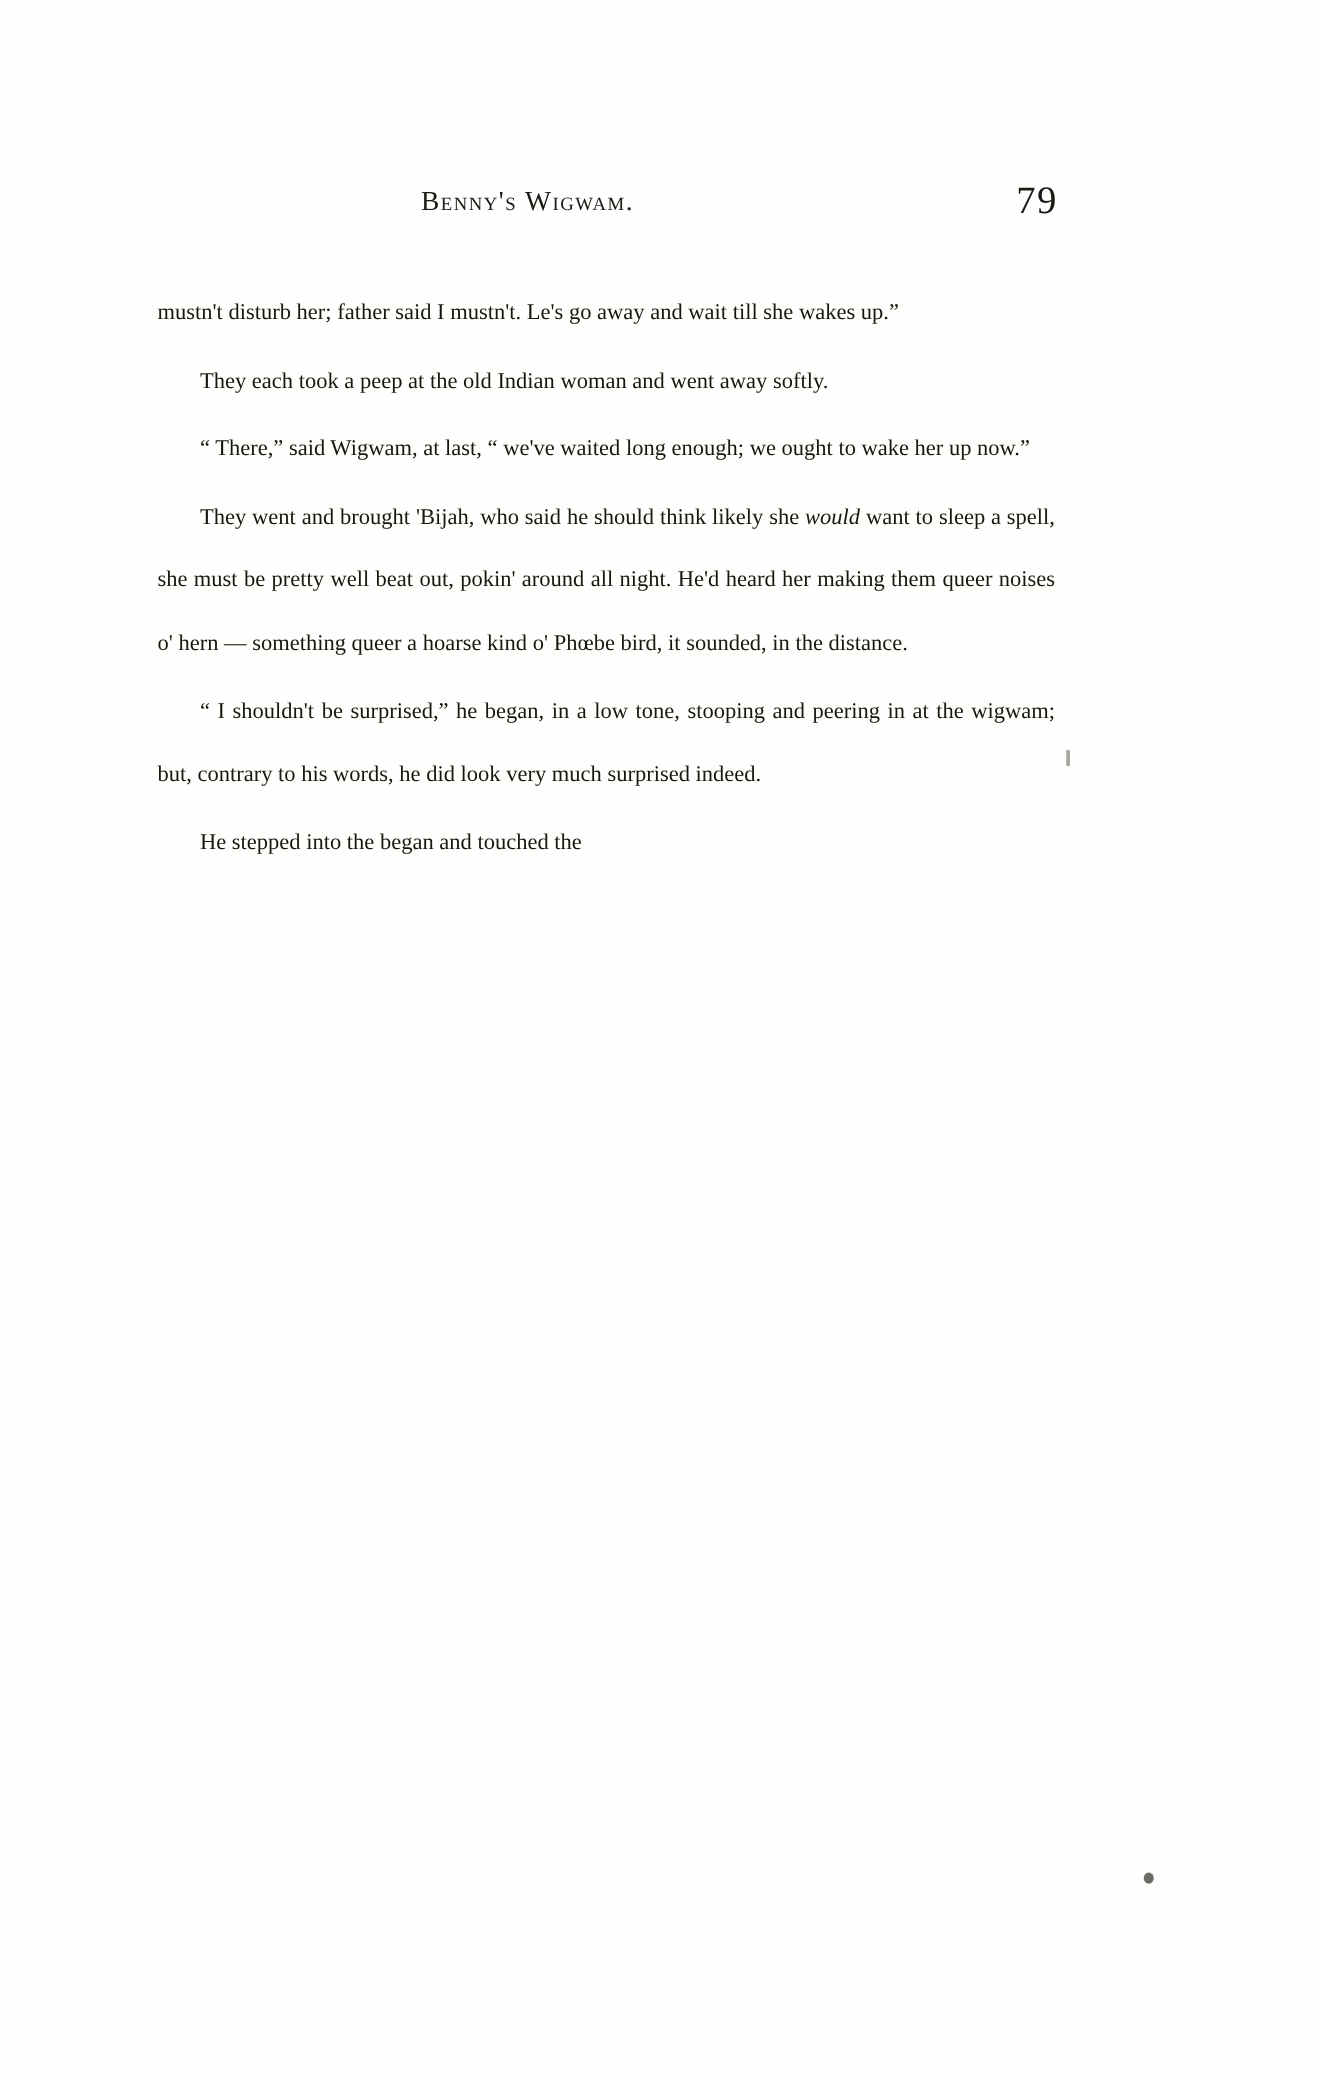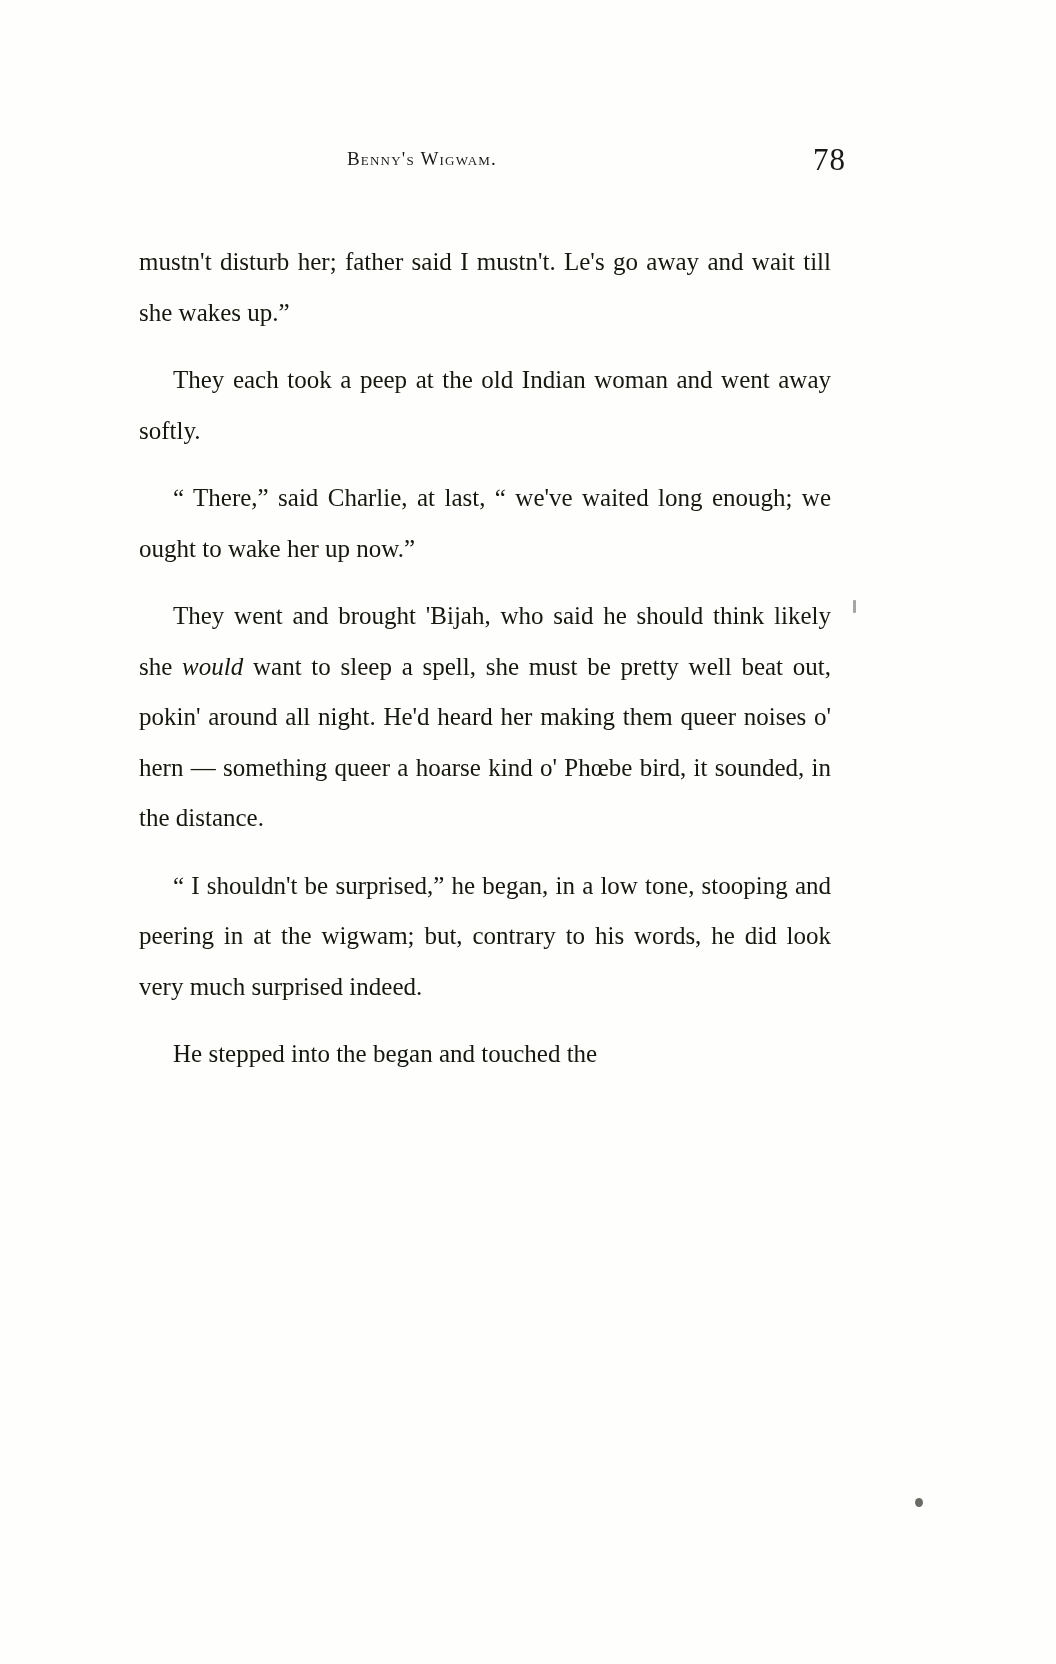--- a/index.html
+++ b/index.html
@@ -29,43 +29,43 @@
     width: 724px;
     height: 40px;
   }
   .running-head {
     position: absolute;
     left: 0;
     top: 0;
     width: 600px;
     text-align: center;
     font-variant: small-caps;
-    font-size: 19px;
+    font-size: 22px;
     letter-spacing: 1.2px;
     color: #191916;
     white-space: nowrap;
   }
   .folio {
     position: absolute;
     right: 0;
     top: -6px;
     font-size: 31px;
     font-family: "Liberation Serif", serif;
     color: #191916;
     letter-spacing: 1px;
   }
   .body-text {
     position: absolute;
     left: 122px;
     top: 220px;
     width: 726px;
   }
   p {
-    margin: 17px;
-    font-size: 25px;
+    margin: 4px;
+    font-size: 18px;
     line-height: 50.5px;
     text-align: justify;
     text-justify: inter-word;
     color: #17170f;
     text-indent: 34px;
     hyphens: none;
   }
   p.noindent {
     text-indent: 0;
   }
@@ -81,27 +81,27 @@
   .speck.s1 { left: 853px; top: 600px; width: 3px; height: 13px; border-radius: 1px; opacity:.45;}
   .speck.s2 { left: 915px; top: 1498px; width: 8px; height: 9px; }
 </style>
 </head>
 <body>
 
 <div class="page">
 
   <div class="header">
     <div class="running-head">Benny's Wigwam.</div>
-    <div class="folio">78</div>
+    <div class="folio">79</div>
   </div>
 
   <div class="body-text">
     <p class="noindent">mustn't disturb her; father said I mustn't.   Le's go away and wait till she wakes up.”</p>
     <p>They each took a peep at the old Indian woman and went away softly.</p>
-    <p>“ There,” said Charlie, at last, “ we've waited long enough; we ought to wake her up now.”</p>
+    <p>“ There,” said Wigwam, at last, “ we've waited long enough; we ought to wake her up now.”</p>
     <p><span>They went and brought 'Bijah, who said he should think likely she </span><em>would</em><span> want to sleep a spell, she must be pretty well beat out, pokin' around all night. He'd heard her making them queer noises o' hern — something queer a hoarse kind o' Phœbe bird, it sounded, in the distance.</span></p>
     <p>“ I shouldn't be surprised,” he began, in a low tone, stooping and peering in at the wigwam; but, contrary to his words, he did look very much surprised indeed.</p>
     <p>He stepped into the began and touched the</p>
   </div>
 
   <div class="speck s1"></div>
   <div class="speck s2"></div>
 </div>
 
 </body></html>

